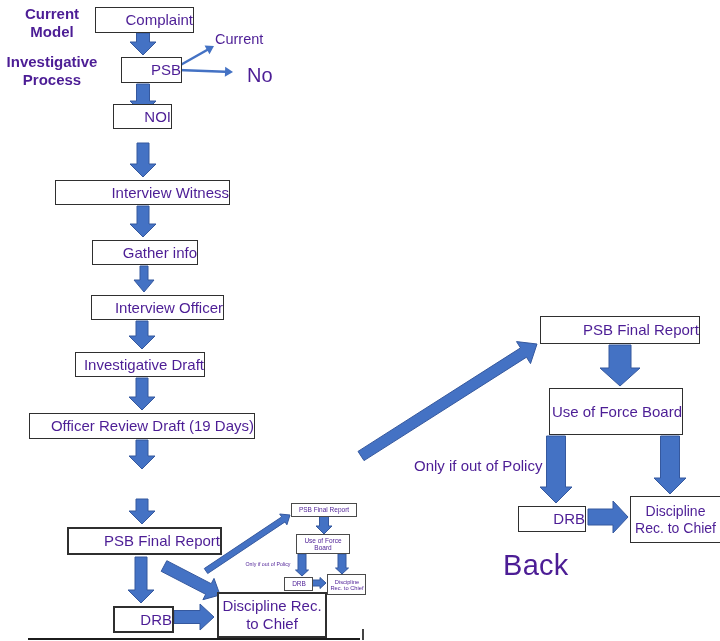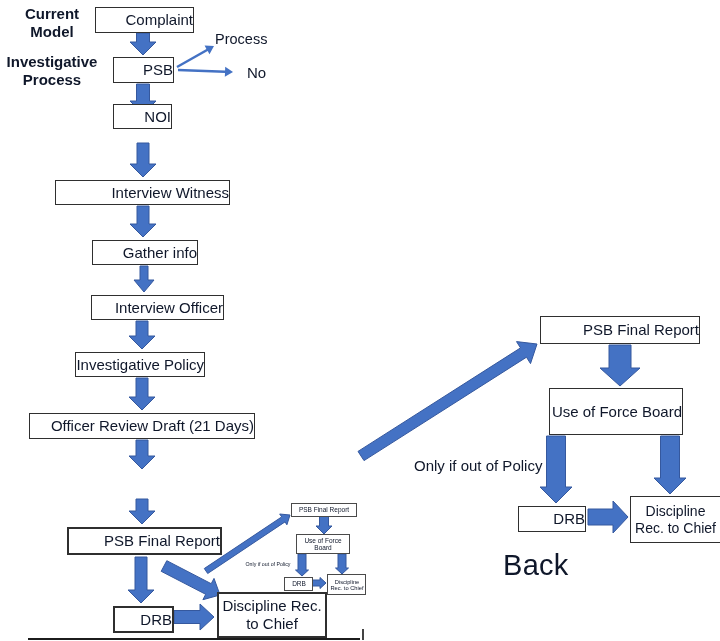--- a/index.html
+++ b/index.html
@@ -1,41 +1,41 @@
 <!DOCTYPE html>
 <html><head>
 <meta charset="utf-8">
 <style>
   html,body{margin:0;padding:0;background:#fff;}
   #stage{position:relative;width:720px;height:641px;background:#fff;overflow:hidden;
-         font-family:"Liberation Sans",sans-serif;color:#0f172a;}
+         font-family:"Liberation Sans",sans-serif;color:#4c1d95;}
   #arrows{position:absolute;left:0;top:0;z-index:1;}
   .box{position:absolute;background:#fff;border:1.6px solid #2f2f2f;z-index:2;
        display:flex;align-items:center;justify-content:flex-end;text-align:center;
        font-size:15px;line-height:1.2;}
   .txt{position:absolute;z-index:2;white-space:nowrap;}
 
   
   #heading{position:absolute;left:2px;top:5px;width:100px;text-align:center;
            font-weight:bold;font-size:15px;line-height:18px;z-index:2;}
   #heading .h2{margin-top:12px;}
   #b-complaint{left:95px;top:7px;width:97px;height:24px;}
-  #b-psb{left:113px;top:57px;width:59px;height:24px;}
+  #b-psb{left:121px;top:57px;width:59px;height:24px;}
   #b-noi{left:113px;top:104px;width:57px;height:23px;}
   #b-iw{left:55px;top:180px;width:173px;height:23px;}
   #b-gather{left:92px;top:240px;width:104px;height:23px;}
   #b-io{left:91px;top:295px;width:131px;height:23px;}
   #b-id{left:75px;top:352px;width:128px;height:23px;}
   #b-or{left:29px;top:413px;width:224px;height:24px;}
   #b-irp{left:74px;top:472px;width:129px;height:24px;}
   #b-psbf{left:67px;top:527px;width:151px;height:24px;border-width:2.2px;}
   #b-drb{left:113px;top:606px;width:57px;height:23px;border-width:2px;}
   #b-disc{left:217px;top:592px;width:106px;height:42px;border-width:2.2px;}
   #t-precinct{left:215px;top:31px;font-size:14.5px;}
-  #t-no{left:247px;top:64px;font-size:15px;}
+  #t-no{left:247px;top:64px;font-size:20px;}
 
   
   #r-psbf{left:540px;top:316px;width:158px;height:26px;}
   #r-uof{left:549px;top:388px;width:132px;height:45px;}
   #r-drb{left:518px;top:506px;width:66px;height:24px;}
   #r-disc{left:630px;top:496px;width:89px;height:45px;font-size:14px;}
   #t-cond{left:414px;top:457px;font-size:15px;}
   #t-back{left:503px;top:549px;font-size:29px;letter-spacing:.3px;}
 
   
@@ -92,39 +92,39 @@
     <div class="h1">Current Model</div>
     <div class="h2">Investigative Process</div>
   </div>
 
   <div class="box" id="b-complaint">
       <span>Complaint</span>
     </div>
   <div class="box" id="b-psb">
       <span>PSB</span>
     </div>
-  <div class="txt" id="t-precinct">Process</div>
+  <div class="txt" id="t-precinct">Current</div>
   <div class="txt" id="t-no">No</div>
   <div class="box" id="b-noi">
       <span>NOI</span>
     </div>
   <div class="box" id="b-gather">
       <span>Gather info</span>
     </div>
   <div class="box" id="b-iw">
       <span>Interview Witness</span>
     </div>
   <div class="box" id="b-io">
       <span>Interview Officer</span>
     </div>
   <div class="box" id="b-id">
-      <span>Investigative Policy</span>
+      <span>Investigative Draft</span>
     </div>
   <div class="box" id="b-or">
-      <span>Officer Review Draft (21 Days)</span>
+      <span>Officer Review Draft (19 Days)</span>
     </div>
   <div class="box" id="b-psbf">
       <span>PSB Final Report</span>
     </div>
   <div class="box" id="b-drb">
       <span>DRB</span>
     </div>
   <div class="box" id="b-disc">
       <span>Discipline Rec. to Chief</span>
     </div>

